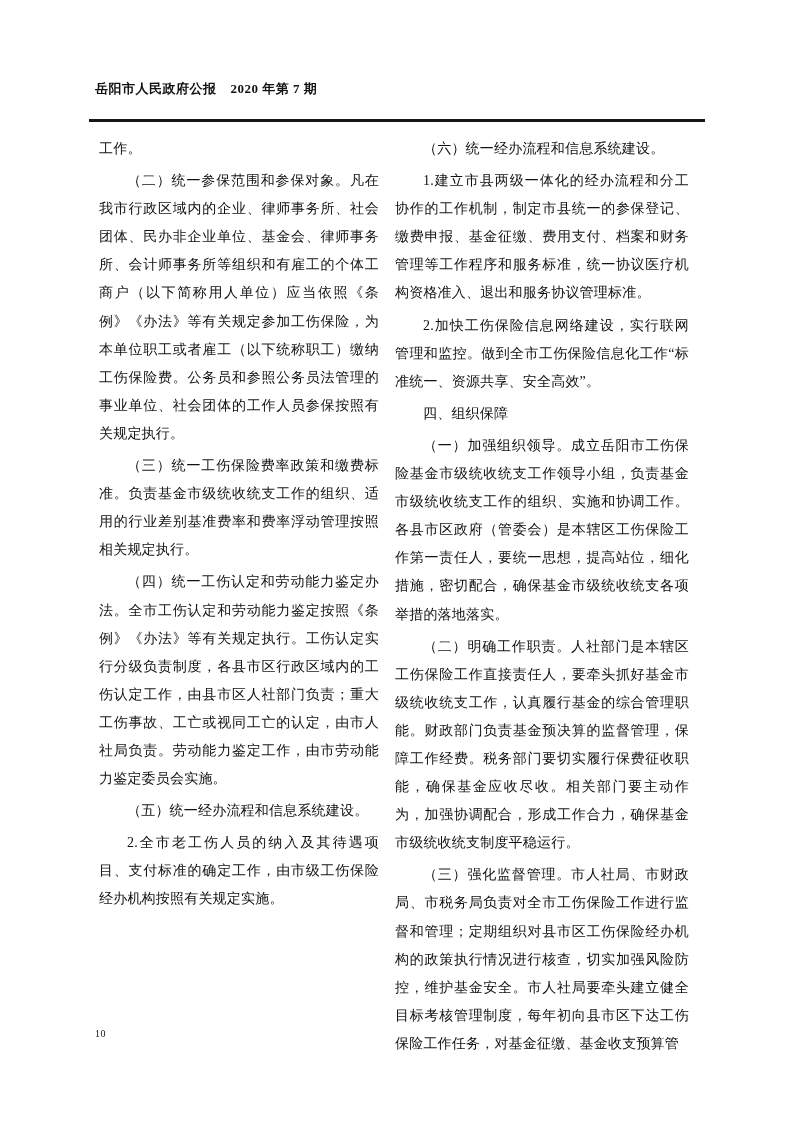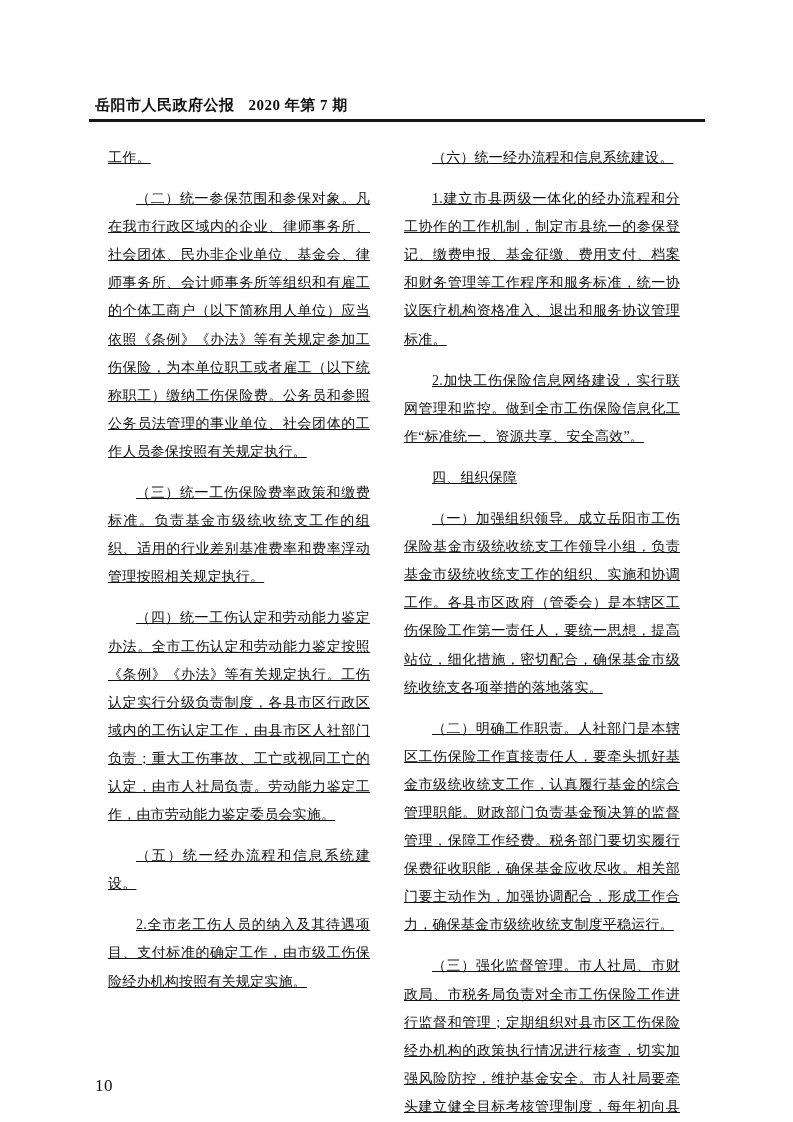--- a/index.html
+++ b/index.html
@@ -13,23 +13,23 @@
     height: 1122px;
     background: #ffffff;
     font-family: "Liberation Serif", "DejaVu Serif", serif;
     color: #111111;
     overflow: hidden;
     margin: 0 auto;
   }
   .page-header {
     position: absolute;
     left: 95px;
-    top: 96px;
+    top: 80px;
     width: 612px;
-    font-size: 15px;
+    font-size: 13px;
     font-weight: bold;
     letter-spacing: 0.5px;
     white-space: nowrap;
   }
   .page-header .issue {
     margin-left: 14px;
   }
   .header-rule {
     position: absolute;
     left: 89px;
@@ -49,32 +49,31 @@
   }
   .col-left {
     left: 95px;
     width: 288px;
   }
   .col-right {
     left: 391px;
     width: 302px;
   }
   .col p.para {
-    margin: 13px;
+    margin: 4px;
     padding: 0;
-    text-decoration: underline;
   }
   .col p.para.indent {
     text-indent: 2em;
   }
   .page-number {
     position: absolute;
     left: 95px;
-    top: 1076px;
-    font-size: 17px;
+    top: 1028px;
+    font-size: 10px;
     letter-spacing: 0.5px;
   }
 </style>
 </head>
 <body>
 
 <div class="page">
 
   <div class="page-header">
     <span>岳阳市人民政府公报</span><span class="issue">2020 年第 7 期</span>

